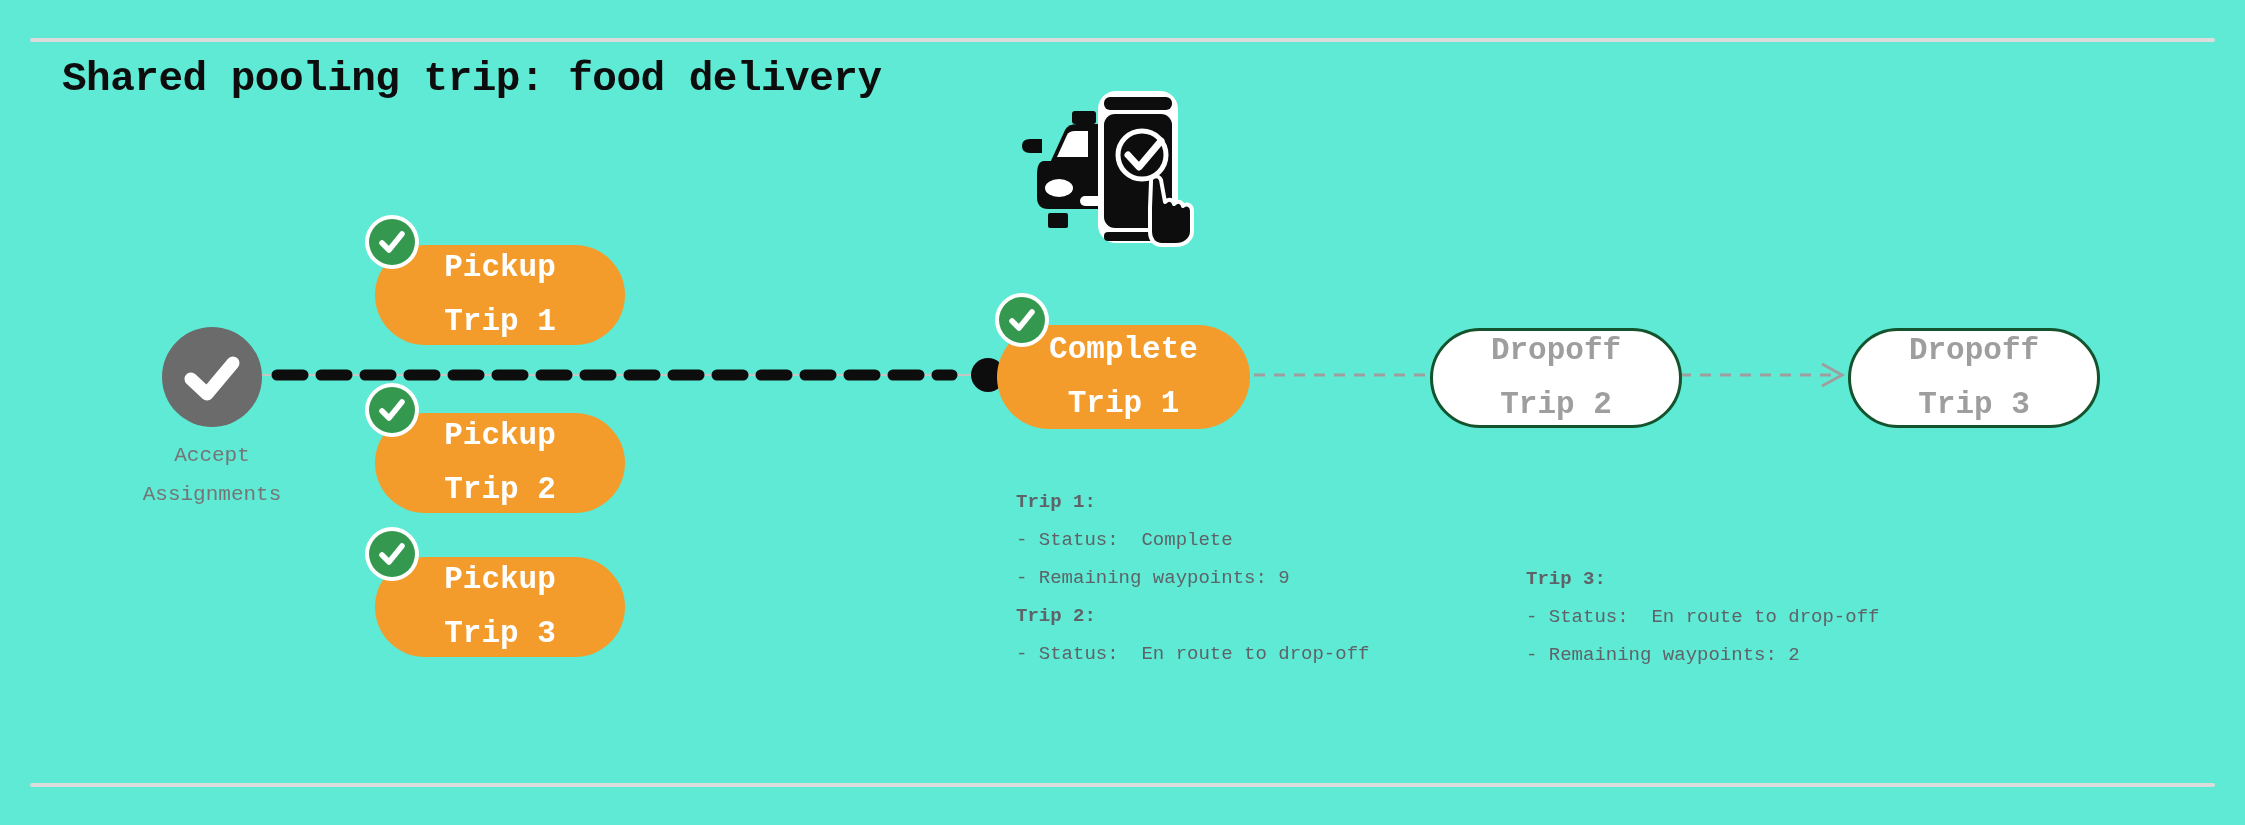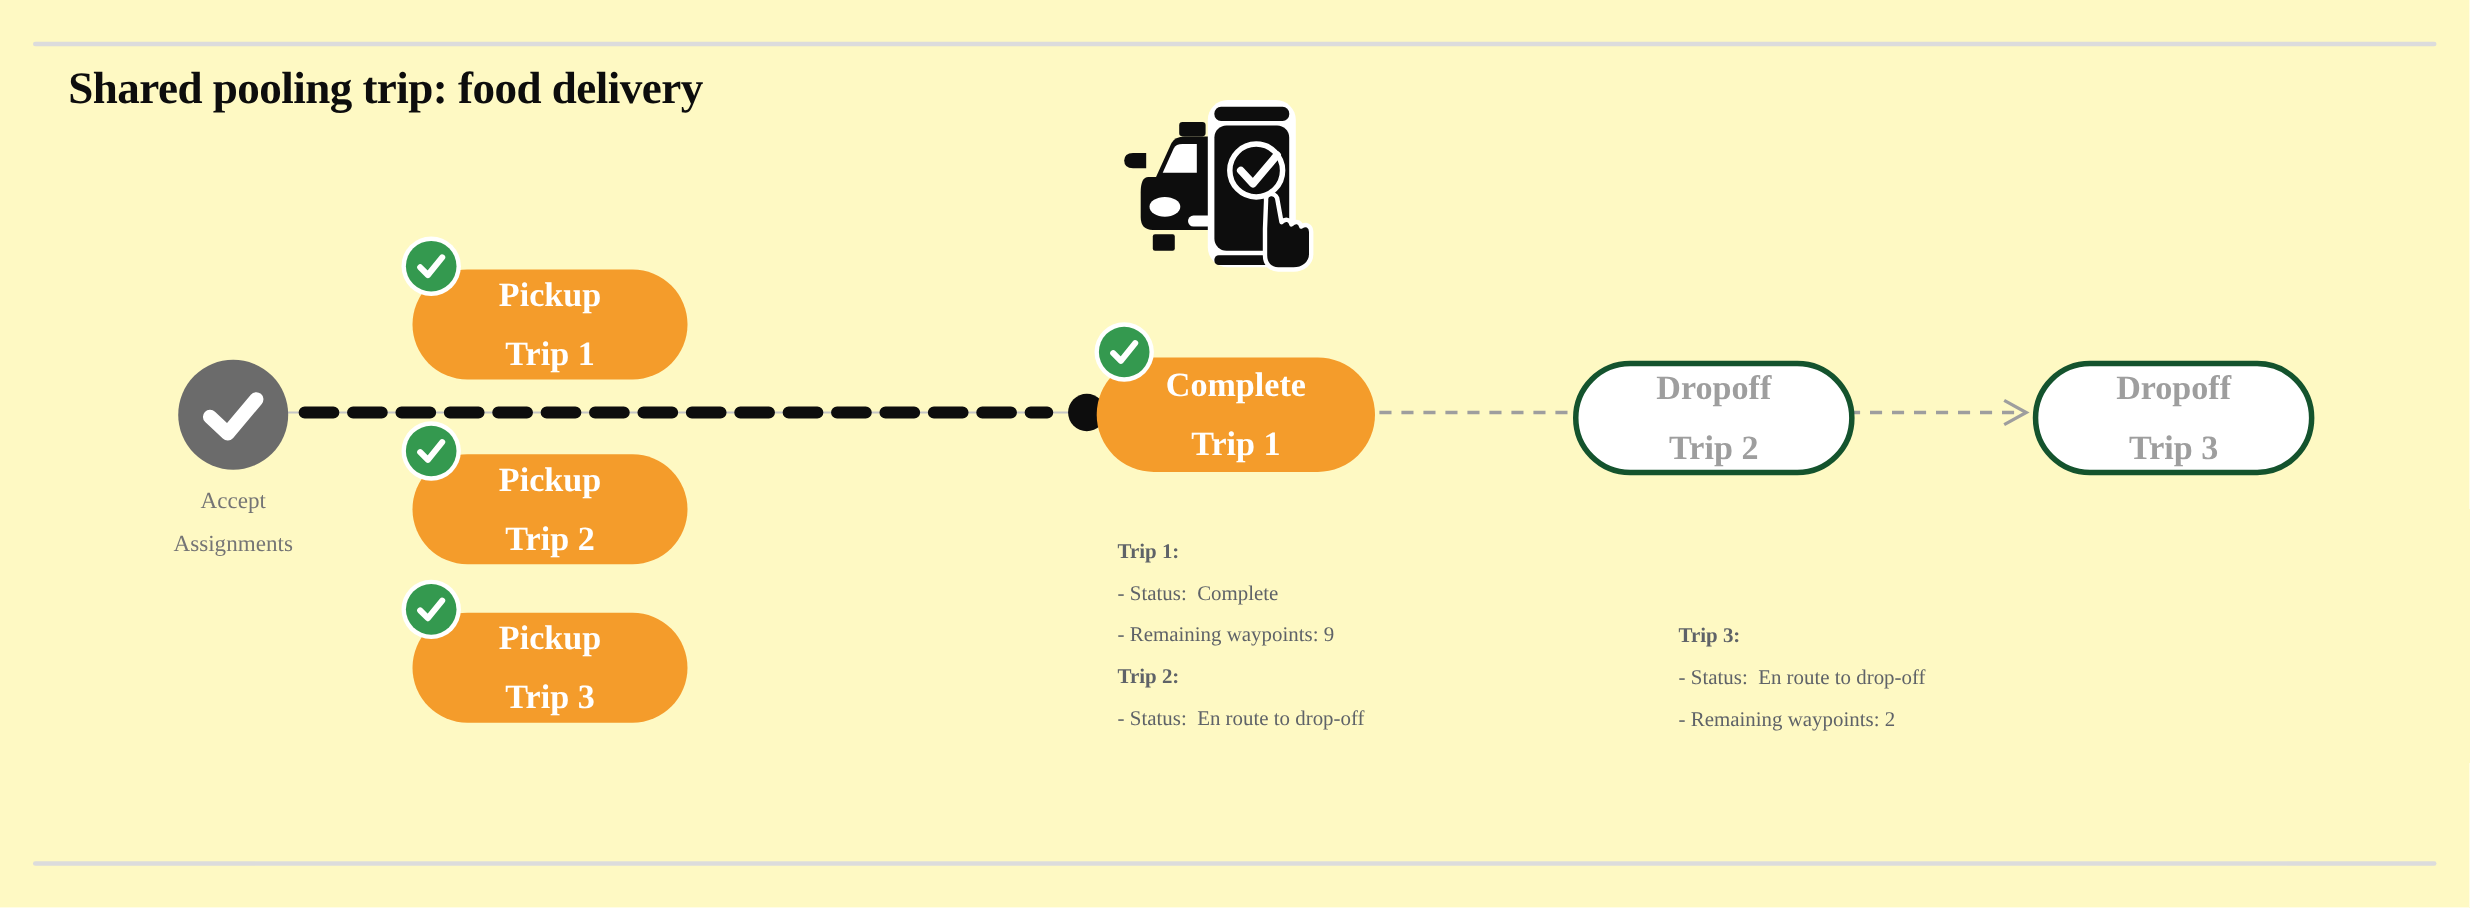--- a/index.html
+++ b/index.html
@@ -1,18 +1,18 @@
 <!DOCTYPE html>
 <html><head>
 <meta charset="utf-8">
 <style>
   html,body { margin:0; padding:0; background:#ffffff; }
   #canvas {
-    position:relative; width:2245px; height:825px; background:#fef9c3;
-    font-family:Liberation Serif, serif; overflow:hidden;
+    position:relative; width:2245px; height:825px; background:#5eead4;
+    font-family:Liberation Mono, monospace; overflow:hidden;
   }
   .divider { position:absolute; left:30px; width:2185px; height:4px; background:#dcdcdc; border-radius:2px; }
   #divider-top { top:38px; }
   #divider-bottom { top:783px; }
 
   .title {
     position:absolute; left:62px; top:56px;
     font-size:41px; font-weight:bold; color:#0d0d0d; letter-spacing:-0.5px;
   }
 
@@ -34,21 +34,21 @@
 
   .pill {
     position:absolute; width:250px; height:100px; border-radius:54px;
     background:#f49c2b; color:#ffffff; font-weight:bold; font-size:31px; line-height:38px;
     display:flex; flex-direction:column; align-items:center; justify-content:center; text-align:center;gap:16px;
   }
   #pill-pickup-1 { left:375px; top:245px; }
   #pill-pickup-2 { left:375px; top:413px; }
   #pill-pickup-3 { left:375px; top:557px; }
   #pill-complete-1 { left:997px; top:325px; width:253px; height:104px; }
-  .pill-outline { background:#ffffff; border:5px solid #14532d; color:#9e9e9e; }
+  .pill-outline { background:#ffffff; border:3px solid #14532d; color:#9e9e9e; }
   #pill-dropoff-2 { left:1430px; top:328px; width:246px; height:94px; }
   #pill-dropoff-3 { left:1848px; top:328px; width:246px; height:94px; }
 
   .badge {
     position:absolute; width:46px; height:46px; border-radius:50%;
     background:#34994f; box-shadow:0 0 0 4px #ffffff;
     display:flex; align-items:center; justify-content:center;
   }
   .badge-pickup { left:-6px; top:-26px; }
   .badge-complete { left:2px; top:-28px; }

